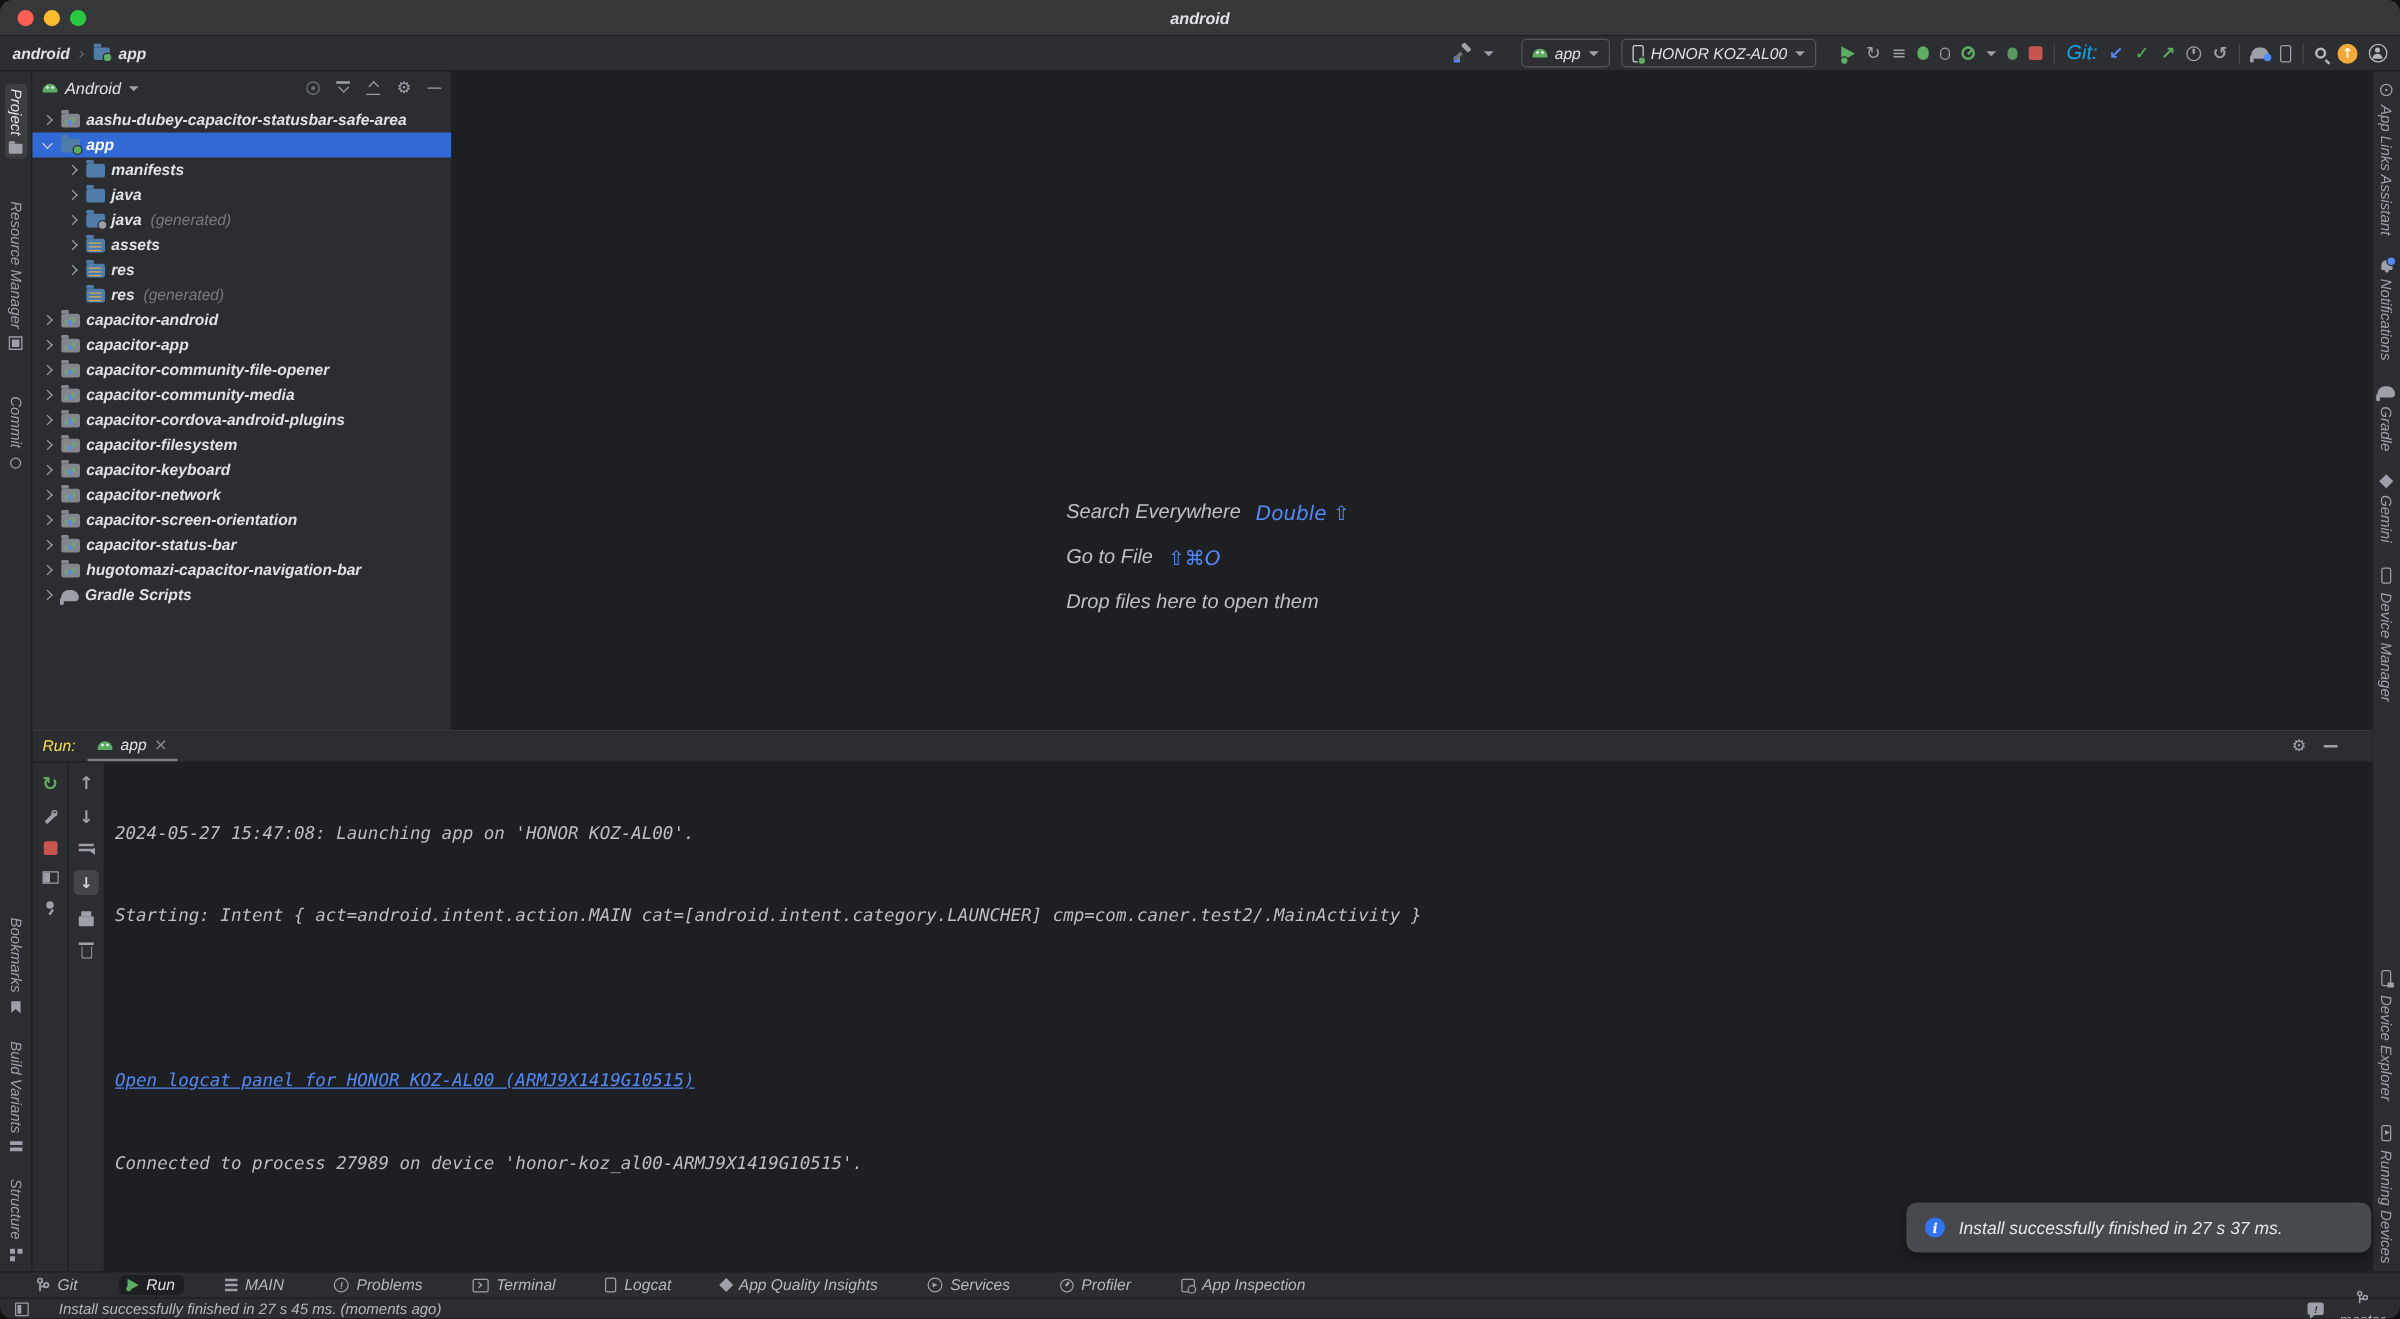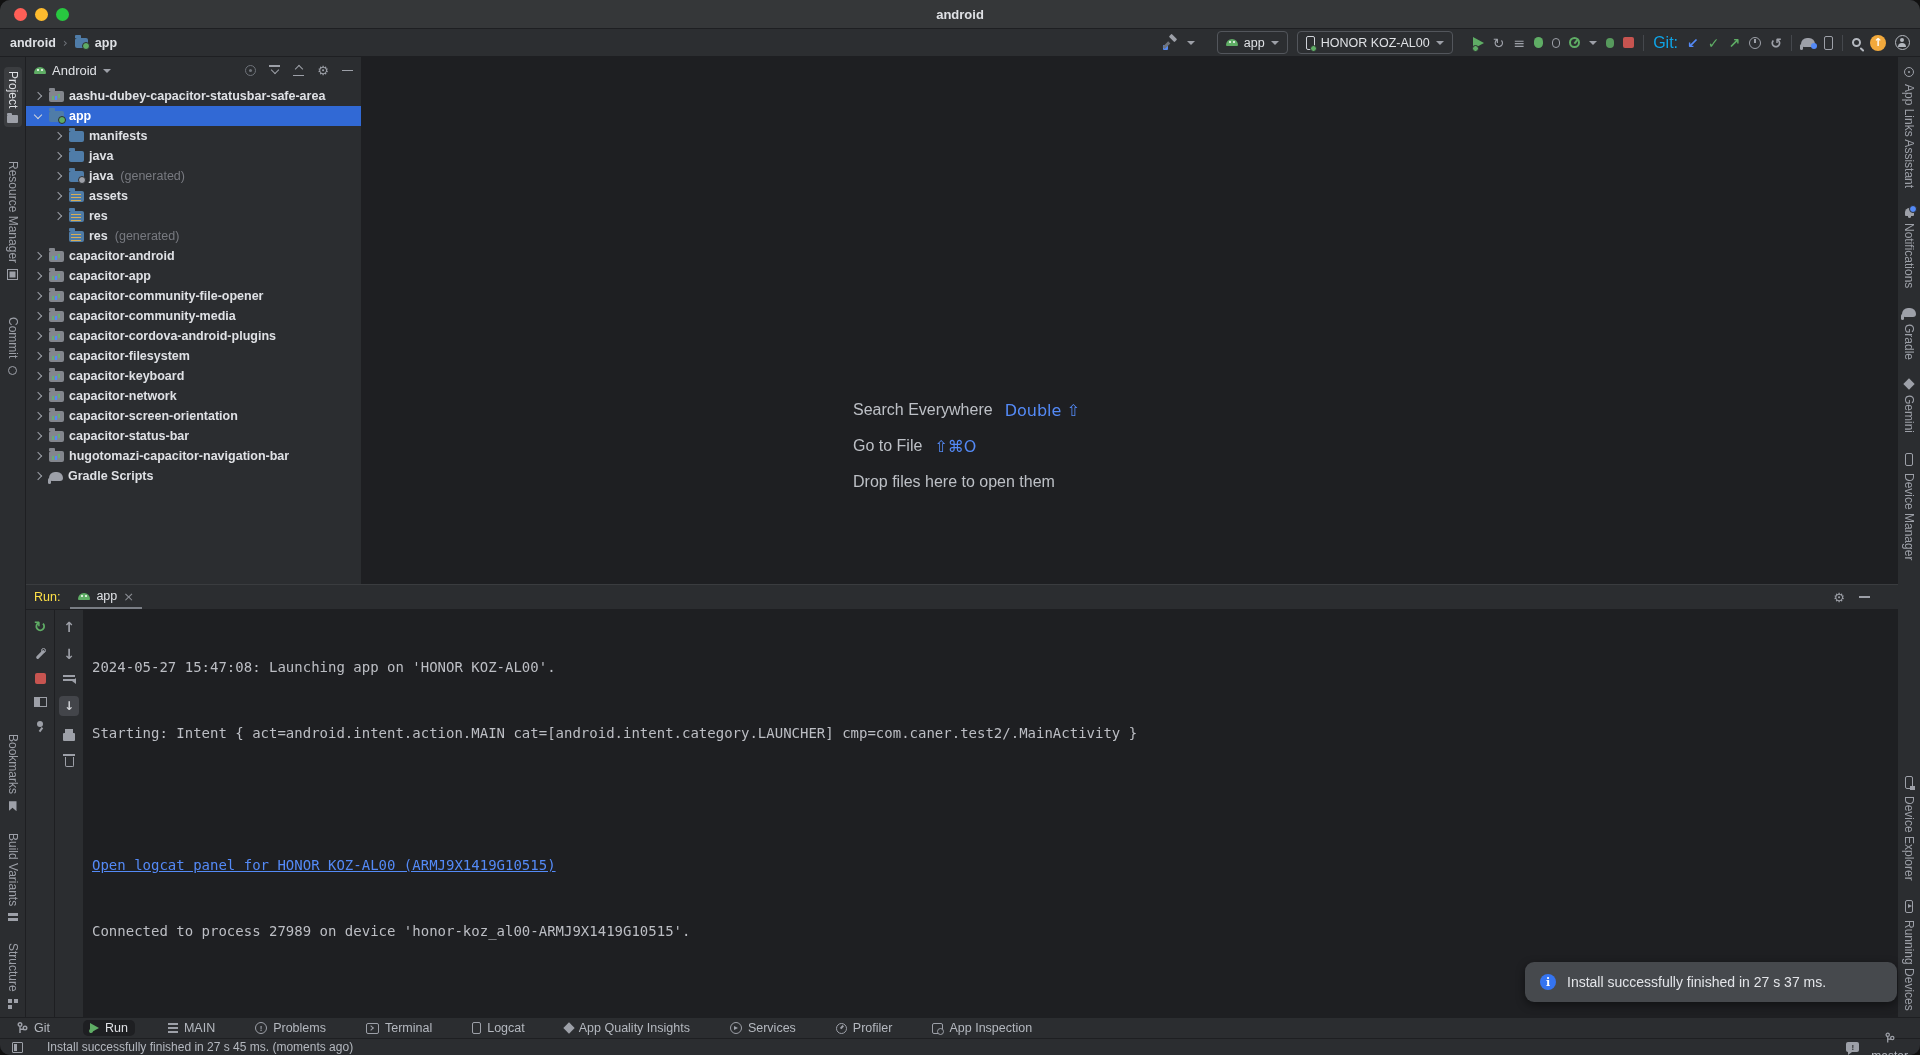--- a/index.html
+++ b/index.html
@@ -1,17 +1,17 @@
 <!DOCTYPE html>
 <html><head>
 <meta charset="utf-8">
 <style>
   html,body{margin:0;padding:0;background:#111;}
   .window{position:relative;width:1920px;height:1055px;overflow:hidden;border-radius:10px;
-    background:#1e1f22;color:#dfe1e5;font-family:"Liberation Sans","DejaVu Sans",sans-serif;font-size:13px;}
+    background:#1e1f22;color:#dfe1e5;font-family:"Liberation Sans","DejaVu Sans",sans-serif;font-size:13px;font-style:italic;}
 
   
   .titlebar{position:absolute;top:0;left:0;right:0;height:28px;background:#353739;
     display:flex;align-items:center;justify-content:center;border-bottom:1px solid #1e1f22;}
   .lights{position:absolute;left:14px;top:8px;display:flex;gap:8px;}
   .light{width:13px;height:13px;border-radius:50%;}
   .l-close{background:#ff5f57}.l-min{background:#febc2e}.l-max{background:#28c840}
   .wtitle{font-weight:bold;font-size:13px;color:#dfe1e5;}
 
   
@@ -146,21 +146,21 @@
   .g-print{position:relative;width:12px;height:8px;background:#9da0a8;border-radius:1px;margin-top:4px;}
   .g-print::before{content:"";position:absolute;left:2px;top:-4px;width:8px;height:4px;background:#9da0a8;}
   .g-trash{position:relative;width:9px;height:10px;border:1.5px solid #9da0a8;border-top:none;border-radius:0 0 2px 2px;box-sizing:border-box;margin-top:3px;}
   .g-trash::before{content:"";position:absolute;left:-3px;top:-3px;width:12px;height:1.5px;background:#9da0a8;}
   .console{padding:2px 0 0 8px;font-family:"DejaVu Sans Mono","Liberation Mono",monospace;font-size:14px;line-height:22px;color:#bcbec4;white-space:pre;}
   .cline.blank{height:22px;}
   .clink{color:#548af7;text-decoration:underline;cursor:pointer;}
 
   
   .bottombar{position:absolute;left:0;right:0;top:1017px;height:20px;background:#2b2d30;border-top:1px solid #1e1f22;
-    display:flex;align-items:center;gap:26px;padding-left:10px;font-size:12.5px;color:#b4b8bf;}
+    display:flex;align-items:center;gap:26px;padding-left:22px;font-size:12.5px;color:#b4b8bf;}
   .bbitem{display:flex;align-items:center;gap:6px;padding:1px 7px;border-radius:5px;}
   .bbitem.active{background:#1e1f22;color:#dfe1e5;}
   .bb-run{position:relative;width:0;height:0;border-left:9px solid #5fad65;border-top:5px solid transparent;border-bottom:5px solid transparent;}
   .bb-run::after{content:"";position:absolute;left:-10px;top:1px;width:4px;height:4px;border-radius:50%;background:#5fad65;}
   .bb-lines{width:10px;height:2px;background:#9da0a8;box-shadow:0 4px 0 #9da0a8,0 8px 0 #9da0a8;margin-bottom:8px;}
   .bb-prob{width:12px;height:12px;border-radius:50%;border:1.5px solid #9da0a8;box-sizing:border-box;display:flex;align-items:center;justify-content:center;font-size:8px;color:#9da0a8;font-weight:bold;}
   .bb-term{position:relative;width:13px;height:11px;border:1.5px solid #9da0a8;border-radius:2px;box-sizing:border-box;}
   .bb-term::before{content:"";position:absolute;left:2px;top:2px;width:3px;height:3px;border-left:1.5px solid #9da0a8;border-bottom:1.5px solid #9da0a8;transform:rotate(-135deg);}
   .bb-serv{width:12px;height:12px;border-radius:50%;border:1.5px solid #9da0a8;box-sizing:border-box;position:relative;}
   .bb-serv::after{content:"";position:absolute;left:3px;top:2.5px;width:0;height:0;border-left:4px solid #9da0a8;border-top:2.5px solid transparent;border-bottom:2.5px solid transparent;}

